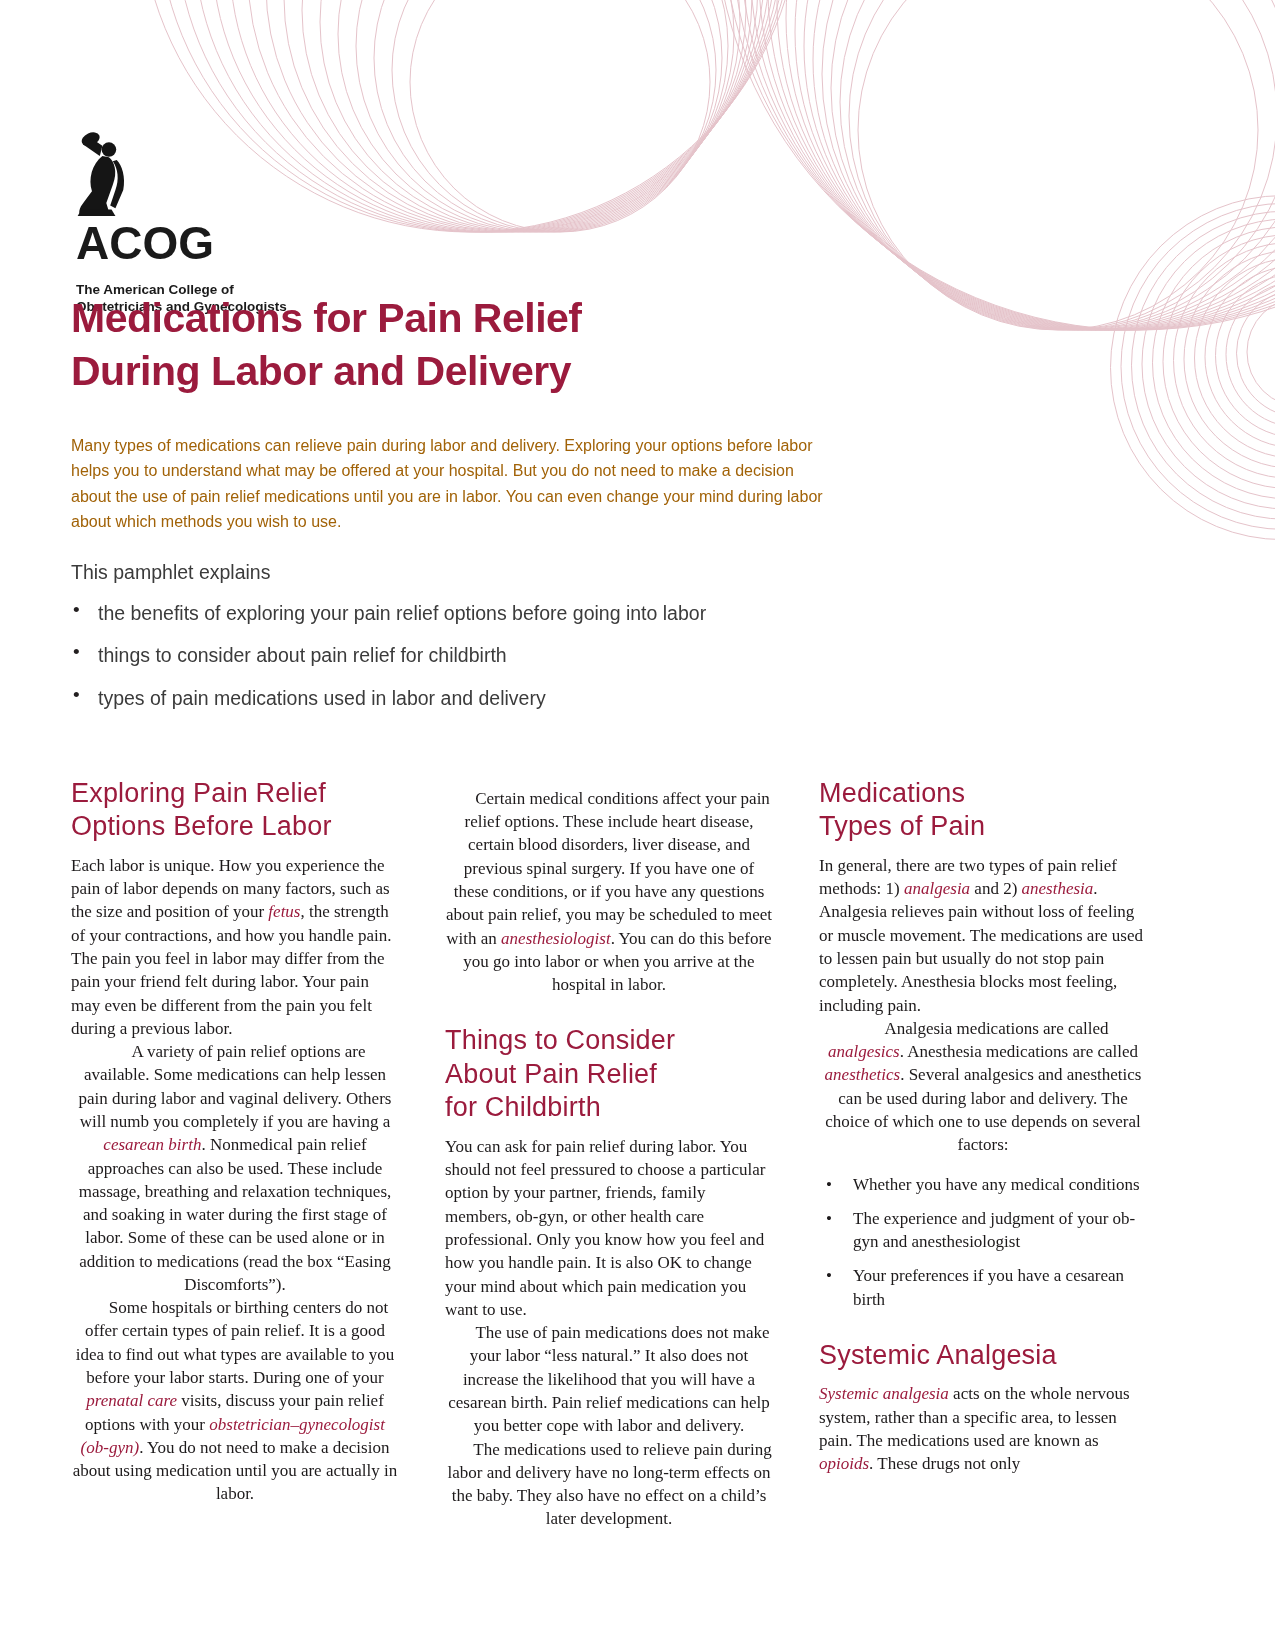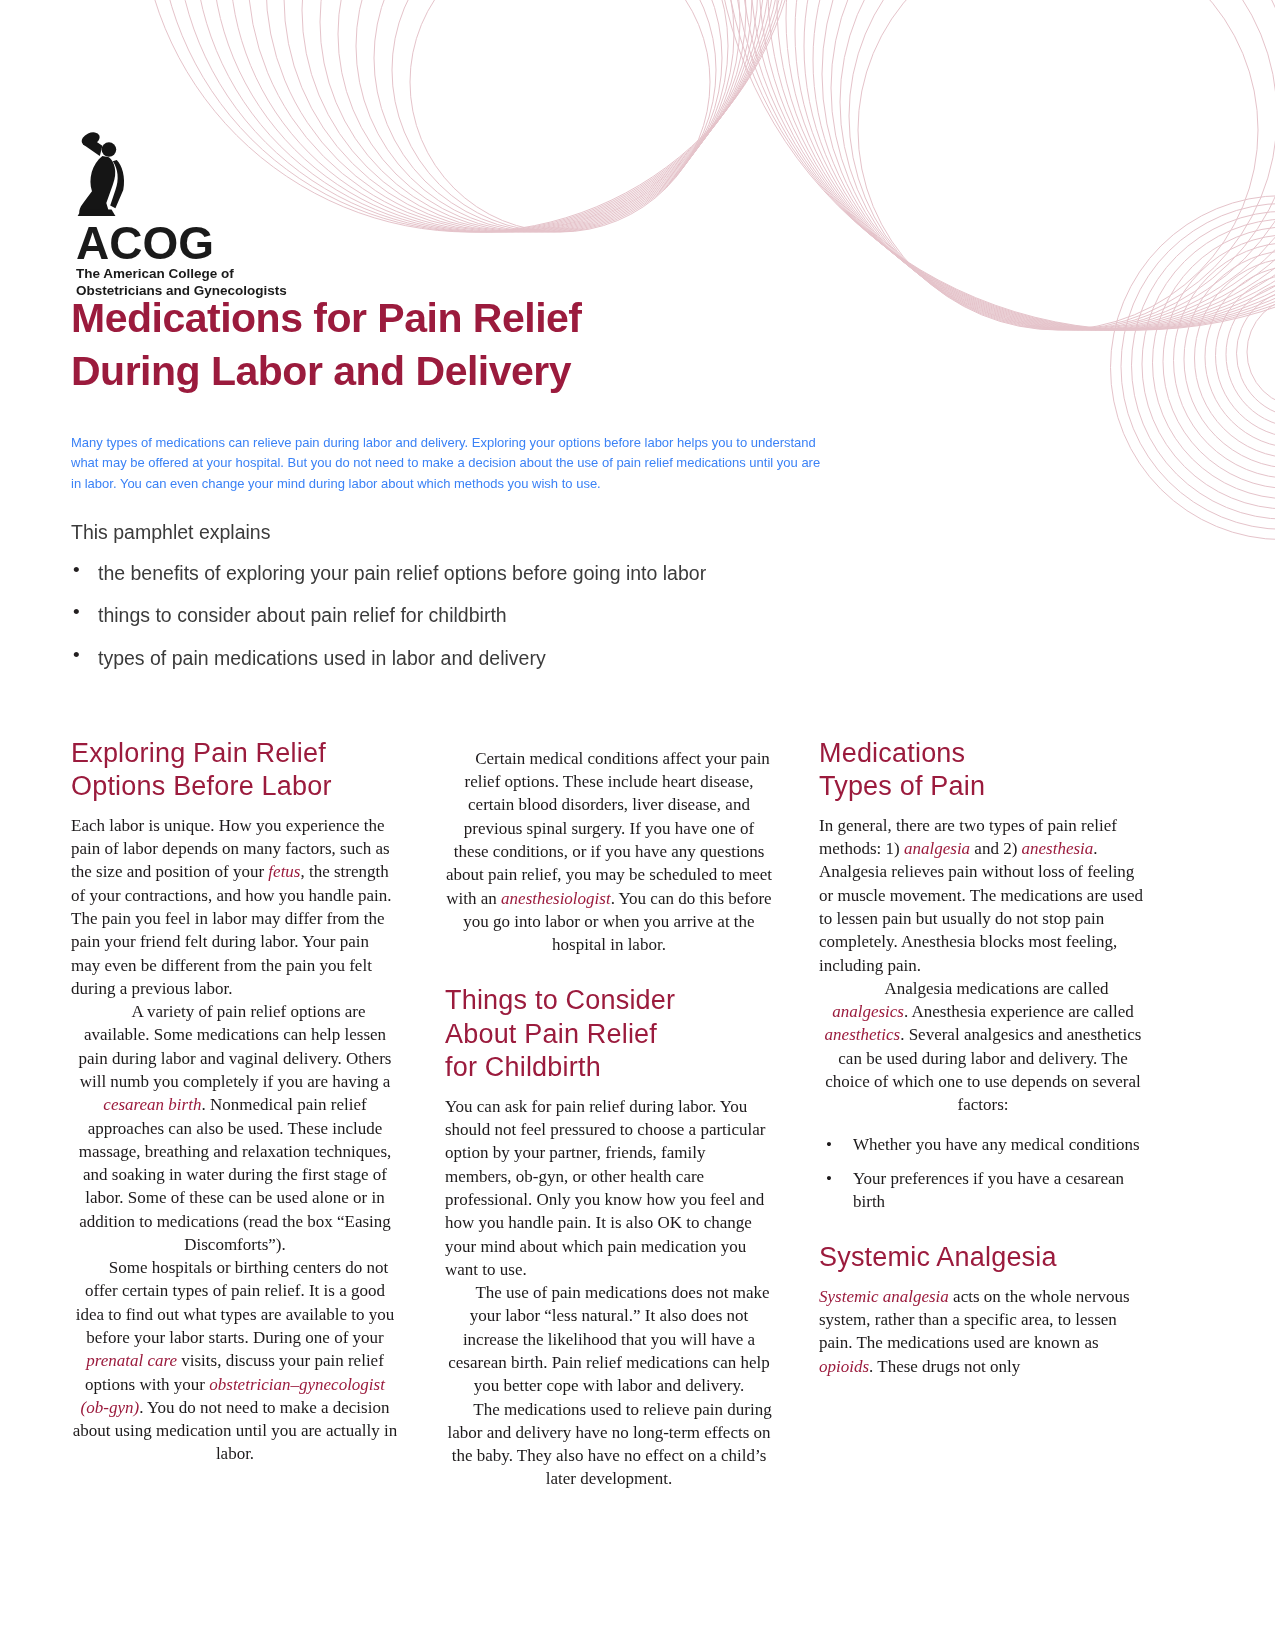--- a/index.html
+++ b/index.html
@@ -7,26 +7,26 @@
     width:1275px;height:1650px;position:relative;background:#ffffff;
     font-family:"Liberation Sans",sans-serif;color:#231f20;overflow:hidden;
   }
   
   .decor{position:absolute;top:0;left:0;width:1275px;height:560px;pointer-events:none;}
   
   .logo{position:absolute;top:130px;left:76px;display:flex;align-items:flex-start;flex-direction:column;}
   .logo-icon{width:58px;height:86px;margin-right:8px;}
   .logo-word{font-size:46px;font-weight:700;letter-spacing:0px;color:#1a1a1a;line-height:1;margin-top:4px;
     font-family:"Liberation Sans",sans-serif;}
-  .logo-sub{font-size:13.5px;font-weight:700;color:#1a1a1a;line-height:1.25;margin-top:0;}
+  .logo-sub{font-size:13.5px;font-weight:700;color:#1a1a1a;line-height:1.25;margin-top:16px;}
   
   .content{position:absolute;top:292px;left:0;right:0;}
   .doc-title{margin:0 130px 0 71px;font-size:41px;font-weight:700;color:#9b1b3d;line-height:1.3;letter-spacing:-0.5px;}
   .doc-title span{display:block;}
-  .intro{margin:34px 0 0 71px;width:755px;font-size:13px;line-height:1.6;color:#3b82f6;}
+  .intro{margin:34px 0 0 71px;width:755px;font-size:16px;line-height:1.6;color:#a16207;}
   .lead{margin:26px 0 0 71px;font-size:19.5px;color:#3b3b3b;}
   ul.pamphlet{list-style:none;margin:14px 0 0 71px;padding:0;font-size:19.5px;color:#3b3b3b;}
   ul.pamphlet li{position:relative;padding-left:27px;margin-top:16px;line-height:1.35;}
   ul.pamphlet li::before{content:"•";position:absolute;left:2px;top:-3px;font-size:19px;color:#231f20;}
   
   .columns{display:flex;gap:46px;margin:66px 128px 0 71px;}
   .col{flex:1 1 0;min-width:0;}
   .col-heading{font-family:"Liberation Sans",sans-serif;font-weight:400;color:#9b1b3d;
     font-size:27px;line-height:1.24;letter-spacing:0.2px;margin:0 0 10px 0;}
   .col-heading span{display:block;}
@@ -166,24 +166,25 @@
       </div>
     </div>
 
     <div class="col">
       <h2 class="col-heading">
         <span>Medications</span>
         <span>Types of Pain</span>
       </h2>
       <div class="body-text">
         <p><span>In general, there are two types of pain relief methods: 1) </span><span class="term">analgesia</span><span> and 2) </span><span class="term">anesthesia</span><span>. Analgesia relieves pain without loss of feeling or muscle movement. The medications are used to lessen pain but usually do not stop pain completely. Anesthesia blocks most feeling, including pain.</span></p>
-        <p class="indent"><span>Analgesia medications are called </span><span class="term">analgesics</span><span>. Anesthesia experience are called </span><span class="term">anesthetics</span><span>. Several analgesics and anesthetics can be used during labor and delivery. The choice of which one to use depends on several factors:</span></p>
+        <p class="indent"><span>Analgesia medications are called </span><span class="term">analgesics</span><span>. Anesthesia medications are called </span><span class="term">anesthetics</span><span>. Several analgesics and anesthetics can be used during labor and delivery. The choice of which one to use depends on several factors:</span></p>
       </div>
       <ul class="serif-bullets">
           <li>Whether you have any medical conditions</li>
+          <li>The experience and judgment of your ob-gyn and anesthesiologist</li>
           <li>Your preferences if you have a cesarean birth</li>
         </ul>
       <h2 class="col-heading mt">
         <span>Systemic Analgesia</span>
       </h2>
       <div class="body-text">
         <p><span class="term">Systemic analgesia</span><span> acts on the whole nervous system, rather than a specific area, to lessen pain. The medications used are known as </span><span class="term">opioids</span><span>. These drugs not only</span></p>
       </div>
     </div>
 

